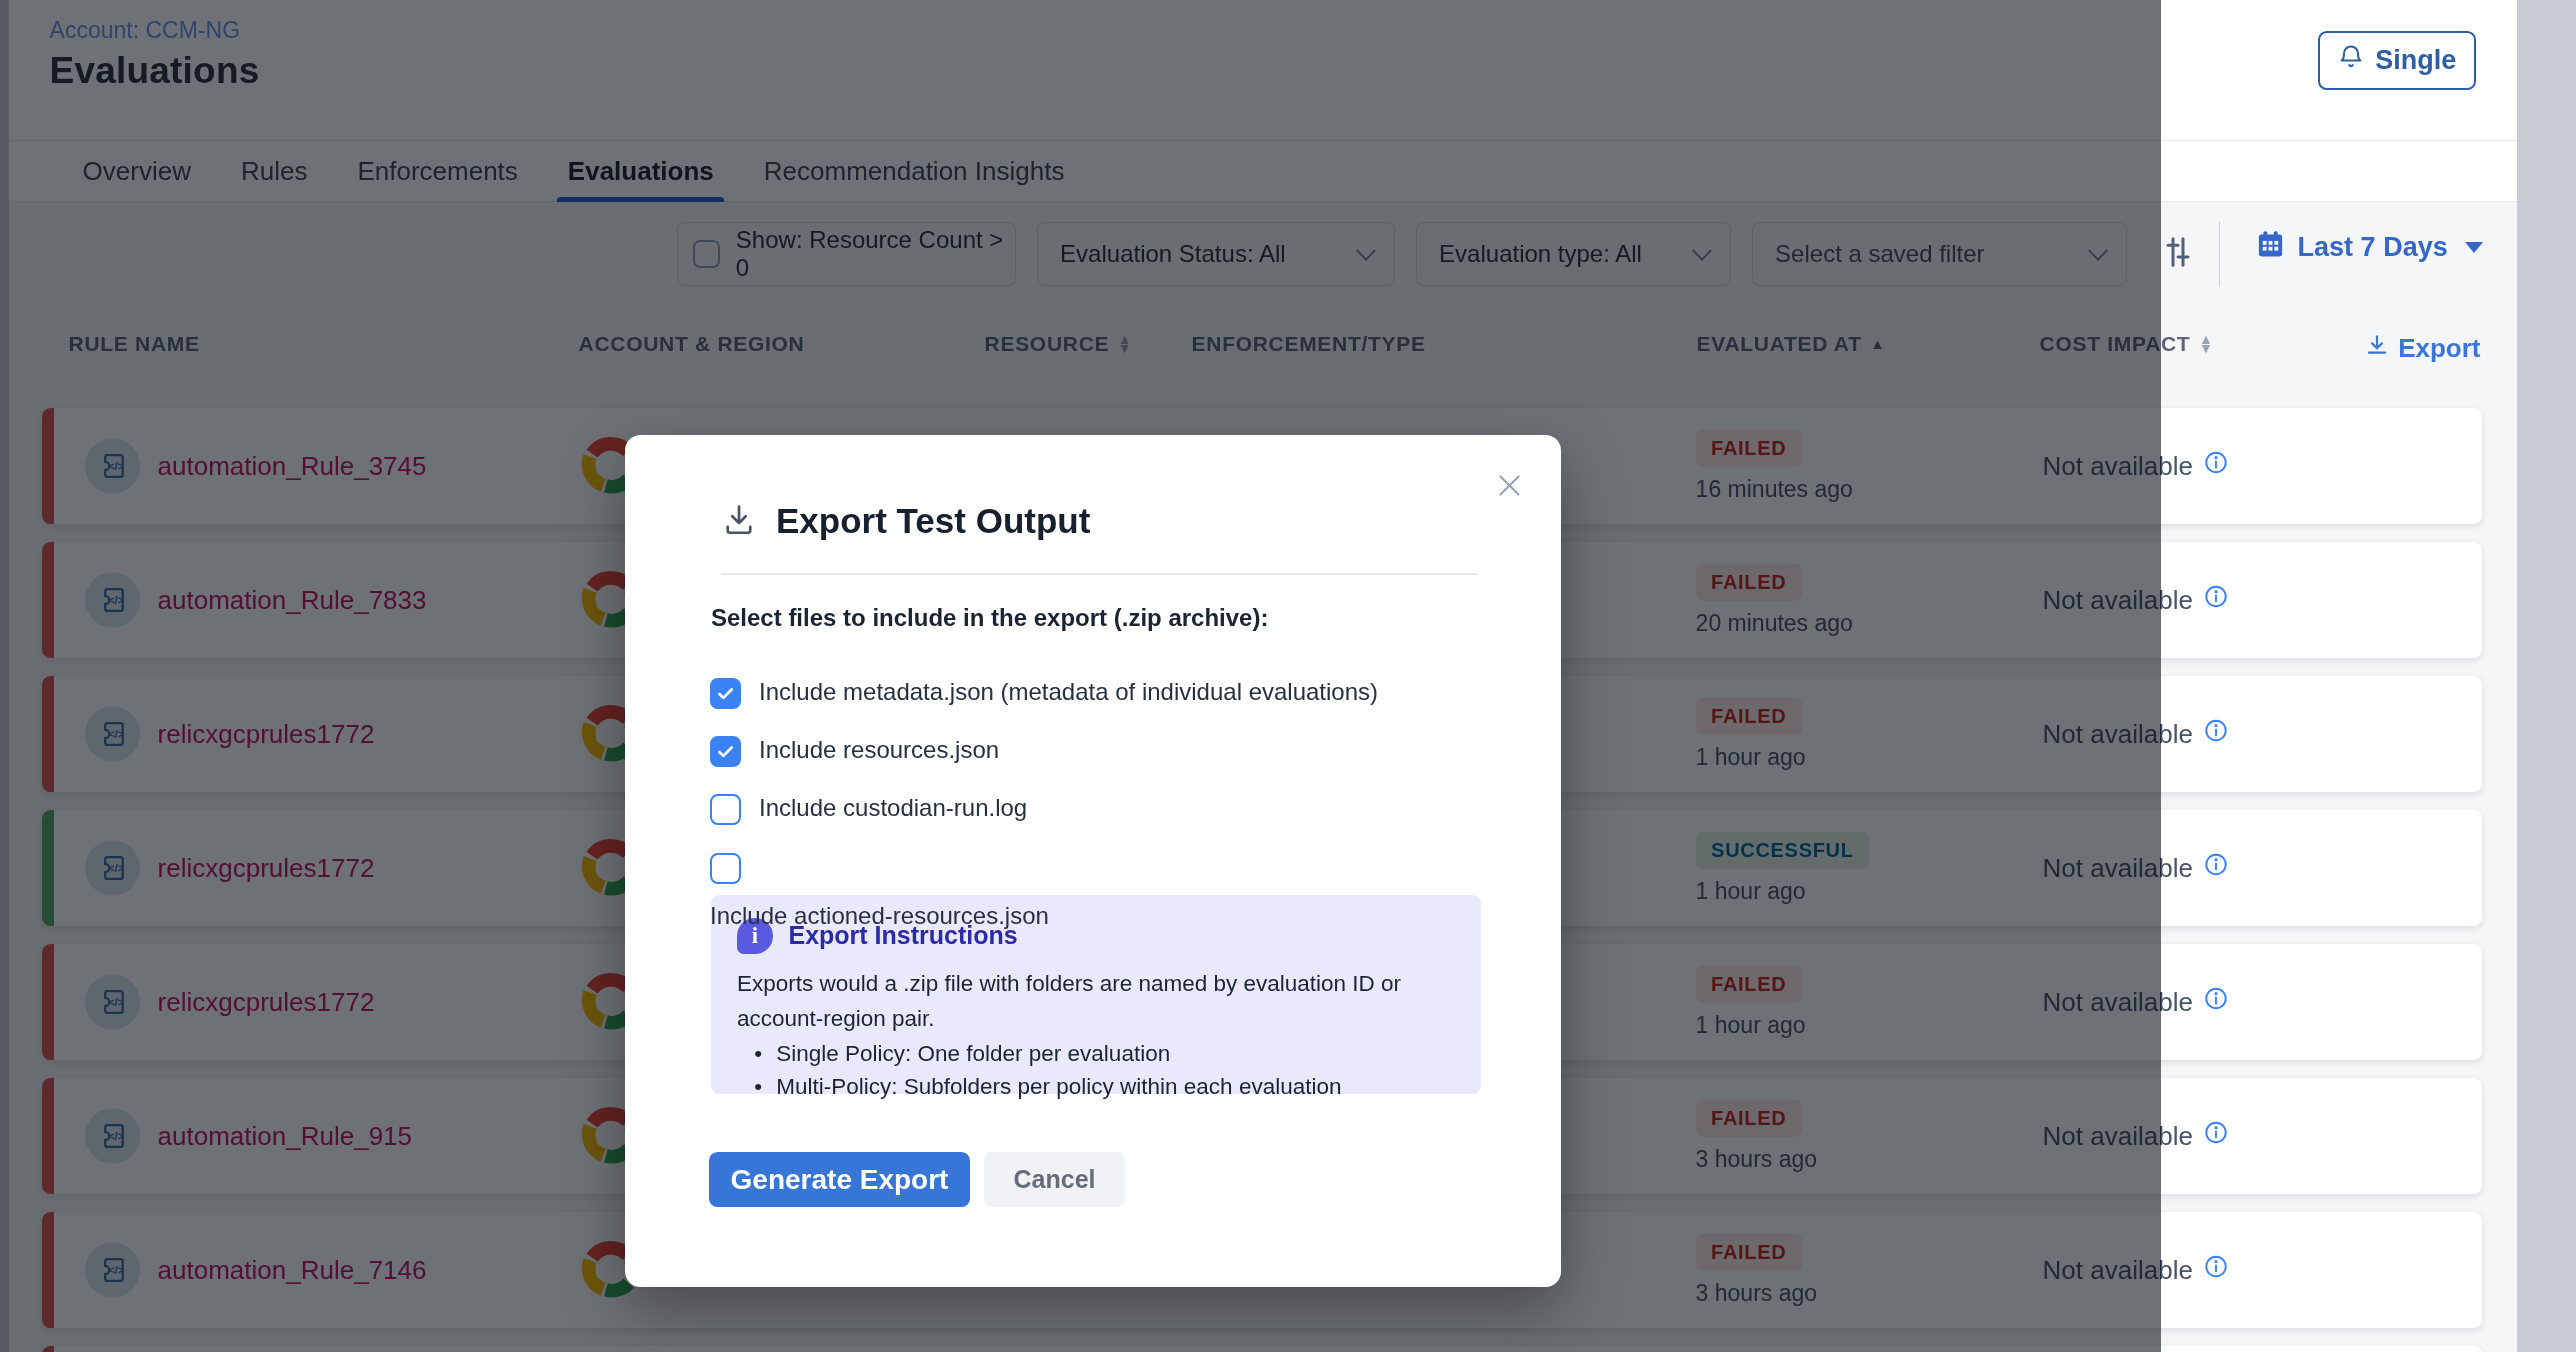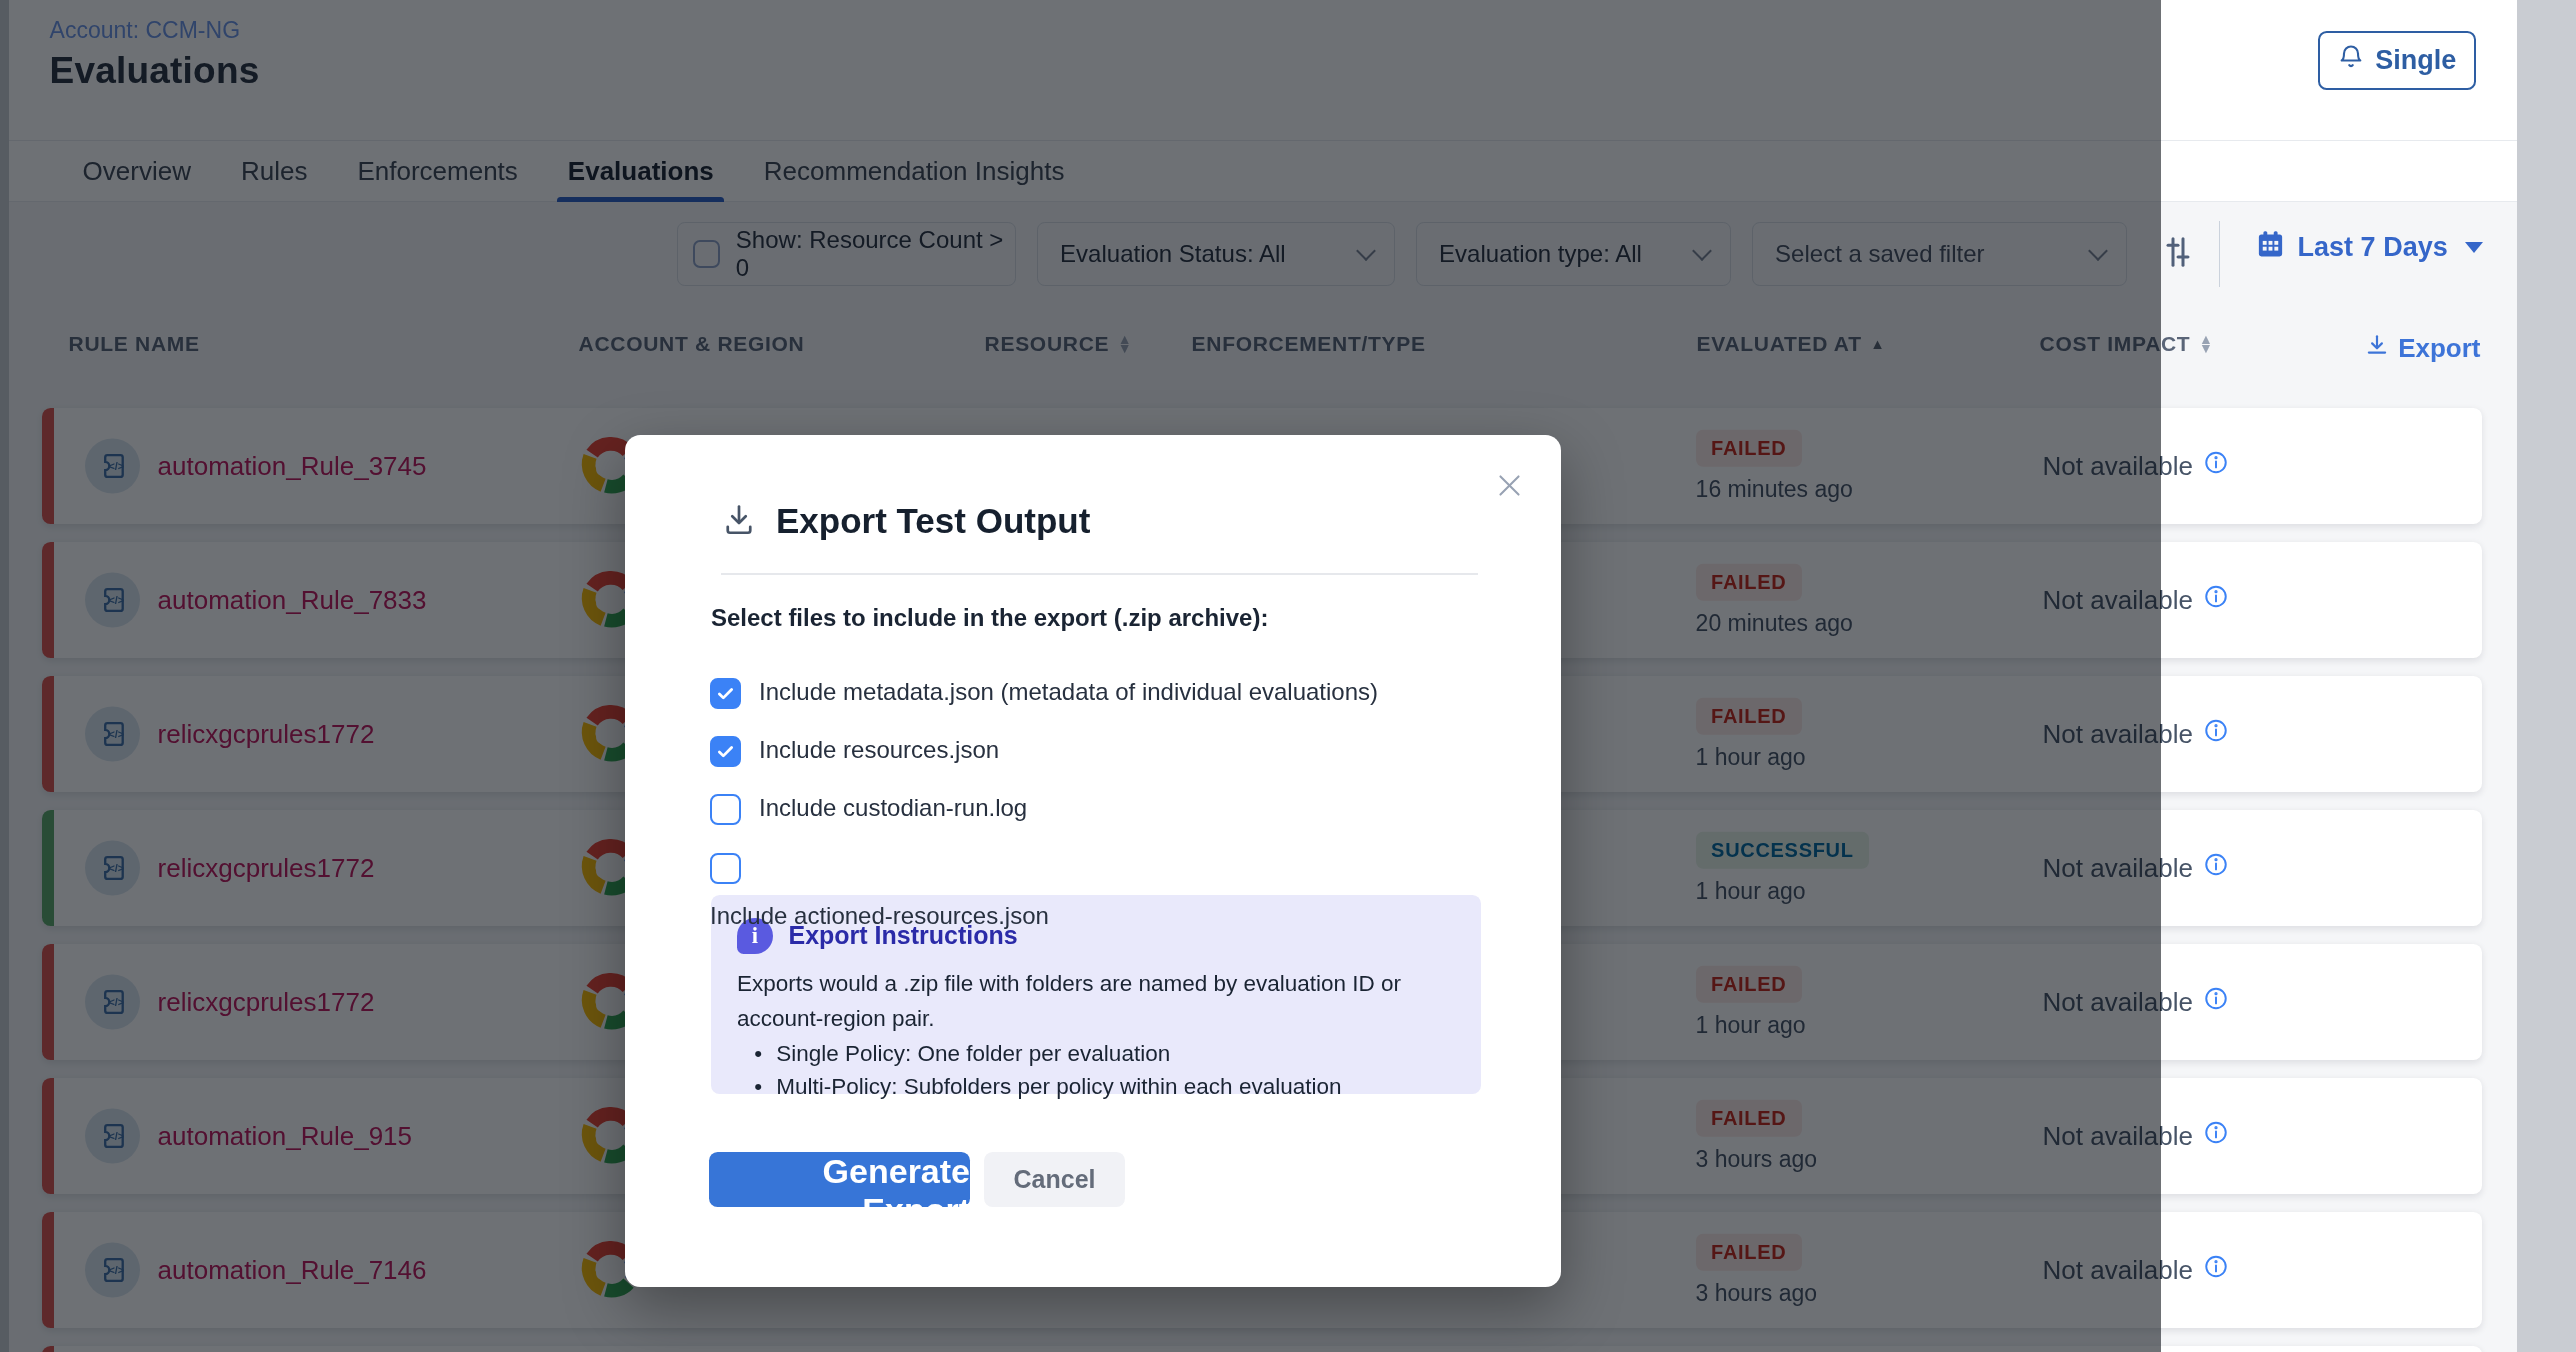--- a/index.html
+++ b/index.html
@@ -93,22 +93,22 @@
   .info-bubble { width:36px; height:36px; background:#5A5AE0; border-radius:50% 50% 50% 18%;
                  color:#fff; font-weight:bold; font-size:22.5px; display:flex; align-items:center; justify-content:center;
                  font-family:"Liberation Serif", serif; }
   .info-title { font-size:25px; font-weight:bold; color:#2B2BA8; }
   .info-body { font-size:22.5px; color:#1A2433; line-height:35px; }
   .info-bullets { margin-top:1.7px; }
   .bullet-line { display:flex; gap:14px; font-size:22.5px; color:#1A2433; line-height:33px; padding-left:17.3px; }
   .bullet-dot { flex:0 0 auto; }
 
   .btn-generate { position:absolute; left:84px; top:717px; width:261px; height:55px; background:#3775D7;
-                  color:#fff; font-size:34px; font-weight:bold; border:none; border-radius:8.6px; cursor:pointer;
-                  font-family:"Liberation Sans", sans-serif;text-align:right; }
+                  color:#fff; font-size:28px; font-weight:bold; border:none; border-radius:8.6px; cursor:pointer;
+                  font-family:"Liberation Sans", sans-serif; }
   .btn-cancel { position:absolute; left:359px; top:717px; width:141px; height:55px; background:#F1F2F6;
                 color:#646C7A; font-size:25px; font-weight:bold; border:none; border-radius:8.6px; cursor:pointer;
                 font-family:"Liberation Sans", sans-serif; }
 </style>
 </head>
 <body>
 
 <div class="screen">
   <div class="right-gutter"></div>
 

